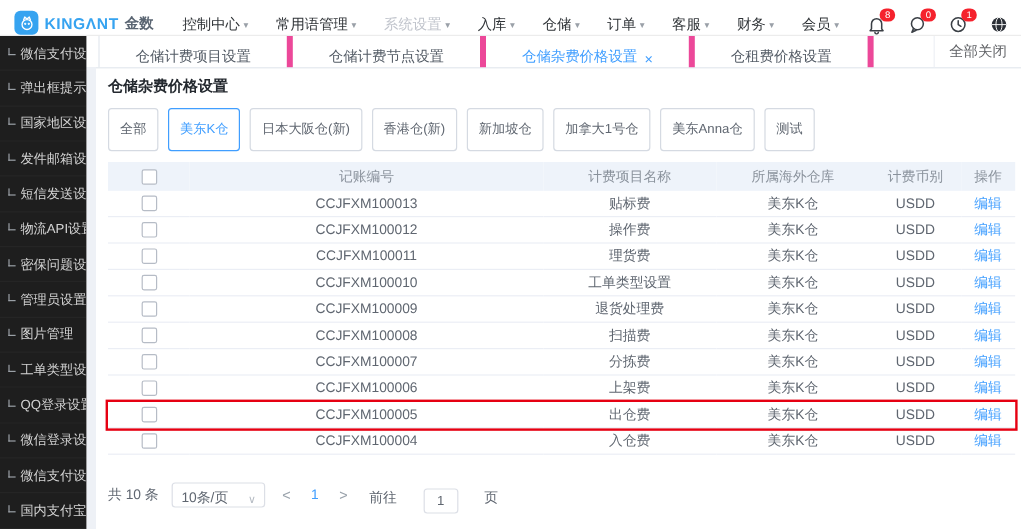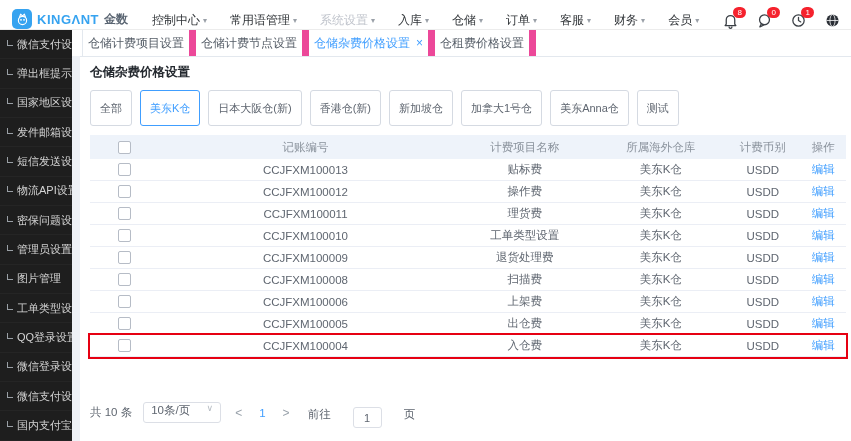--- a/index.html
+++ b/index.html
@@ -25,22 +25,22 @@
 
   
   .sidebar{position:absolute;left:0;top:30px;bottom:0;width:72px;background:#1e1e1e;overflow:hidden;z-index:4;}
   .side-item{height:29.35px;display:flex;align-items:center;gap:4px;padding-left:7px;color:#d4d4d4;
     font-size:11px;white-space:nowrap;overflow:hidden;border-bottom:1px solid rgba(255,255,255,.035);cursor:pointer;box-sizing:border-box;}
   .l-icon{width:5px;height:5px;border-left:1px solid #9aa0a6;border-bottom:1px solid #9aa0a6;flex:none;margin-top:-3px;}
 
   
   .main{position:absolute;left:72px;top:30px;right:0;bottom:0;background:#fff;}
   .tabbar{height:26px;border-bottom:1px solid #e3e8ee;display:flex;align-items:stretch;padding-left:10px;background:#fff;}
-  .tab{display:flex;align-items:center;padding:0 5px;font-size:12px;color:#545c66;
-    border-right:7px solid #ec4899;cursor:pointer;white-space:nowrap;}
+  .tab{display:flex;align-items:flex-end;padding:0 30px;font-size:12px;color:#545c66;
+    border-right:5px solid #ec4899;cursor:pointer;white-space:nowrap;}
   .tab:first-child{border-left:1px solid #e3e8ee;}
   .tab.active{color:#409eff;}
   .tab-close{margin-left:6px;font-size:12px;color:#409eff;cursor:pointer;}
   .close-all{margin-left:auto;align-self:center;font-size:12px;color:#606266;padding:0 12px;cursor:pointer;border-left:1px solid #eef1f5;line-height:26px;}
 
   .gutter{position:absolute;left:0;top:26px;bottom:0;width:8px;background:#eef1f6;}
   .content{position:absolute;left:8px;top:26px;right:0;bottom:0;padding:6px 0 0 10px;box-sizing:border-box;}
   .page-title{font-size:12.5px;font-weight:bold;color:#24292f;margin:2px 0 0 0;}
   .filters{display:flex;gap:8px;margin-top:9px;}
   .fbtn{height:36px;line-height:18px;padding:0 9px;border:1px solid #d5dae2;border-radius:3px;
@@ -50,21 +50,21 @@
   .table-wrap{position:relative;margin-top:9px;width:756px;}
   table{width:100%;border-collapse:collapse;table-layout:fixed;}
   thead th{background:#eef3fa;height:22px;font-weight:normal;color:#8a929c;font-size:11.5px;text-align:center;}
   tbody td{height:19px;text-align:center;border-bottom:1px solid #ebeef5;font-size:11.5px;color:#5f6670;
     white-space:nowrap;overflow:hidden;}
   .checkbox{display:inline-block;width:11px;height:11px;border:1px solid #b6bcc6;border-radius:2px;background:#fff;vertical-align:middle;cursor:pointer;}
   .edit-link{color:#409eff;cursor:pointer;}
   .highlight-box{position:absolute;border:2px solid #e60012;left:-2px;width:760px;pointer-events:none;display:none;box-sizing:border-box;}
 
   .pagination{position:absolute;top:341px;left:10px;display:flex;align-items:center;gap:11px;font-size:11.5px;color:#5f6670;}
-  .psize{width:78px;height:21px;border:1px solid #dcdfe6;border-radius:3px;display:flex;align-items:flex-start;
+  .psize{width:78px;height:21px;border:1px solid #dcdfe6;border-radius:3px;display:flex;align-items:flex-end;
     justify-content:space-between;padding:0 7px;box-sizing:border-box;cursor:pointer;background:#fff;}
   .psize .dd{color:#b4bac2;font-size:9px;}
   .pg-arrow{color:#99a2ab;font-size:12px;cursor:pointer;padding:0 3px;}
   .pg-num{color:#409eff;cursor:pointer;padding:0 3px;}
   .goto{display:flex;align-items:flex-start;gap:22px;margin-left:4px;margin-top:10px;}
   .goto-input{width:27px;height:19px;border:1px solid #dcdfe6;border-radius:3px;text-align:center;
     font-size:11px;color:#5f6670;outline:none;padding:0;font-family:inherit;}
 </style>
 </head>
 <body>
@@ -231,20 +231,21 @@
         <span class="tab">
           <span>仓储计费节点设置</span>
         </span>
         <span class="tab active">
           <span>仓储杂费价格设置</span>
           <span class="tab-close">×</span>
         </span>
         <span class="tab">
           <span>仓租费价格设置</span>
         </span>
+        <span class="close-all">全部关闭</span>
       </div>
     <div class="gutter"></div>
     <div class="content">
       <div class="page-title">仓储杂费价格设置</div>
       <div class="filters">
           <button class="fbtn">全部</button>
           <button class="fbtn active">美东K仓</button>
           <button class="fbtn">日本大阪仓(新)</button>
           <button class="fbtn">香港仓(新)</button>
           <button class="fbtn">新加坡仓</button>
@@ -317,20 +318,28 @@
               <tr>
                 <td><span class="checkbox"></span></td>
                 <td>CCJFXM100008</td>
                 <td>扫描费</td>
                 <td>美东K仓</td>
                 <td>USDD</td>
                 <td><span class="edit-link">编辑</span></td>
               </tr>
               <tr>
                 <td><span class="checkbox"></span></td>
+                <td>CCJFXM100007</td>
+                <td>分拣费</td>
+                <td>美东K仓</td>
+                <td>USDD</td>
+                <td><span class="edit-link">编辑</span></td>
+              </tr>
+              <tr>
+                <td><span class="checkbox"></span></td>
                 <td>CCJFXM100006</td>
                 <td>上架费</td>
                 <td>美东K仓</td>
                 <td>USDD</td>
                 <td><span class="edit-link">编辑</span></td>
               </tr>
               <tr>
                 <td><span class="checkbox"></span></td>
                 <td>CCJFXM100005</td>
                 <td>出仓费</td>

